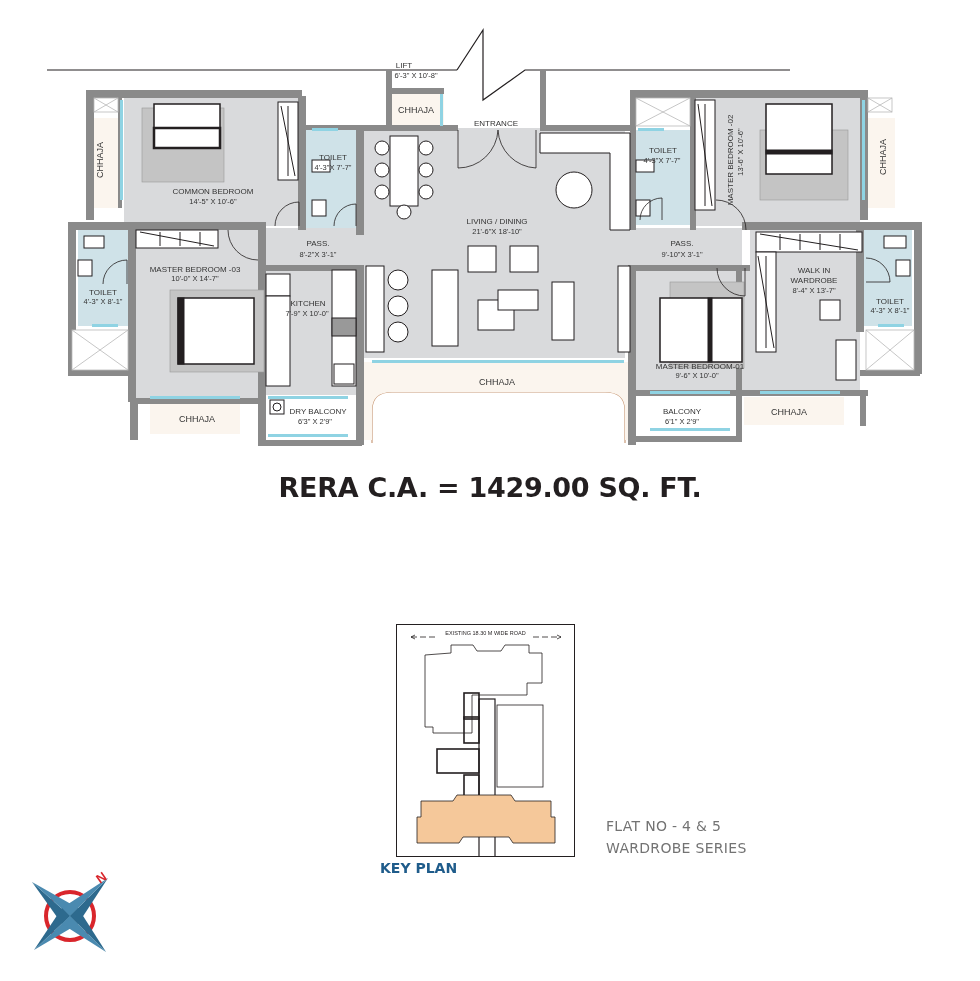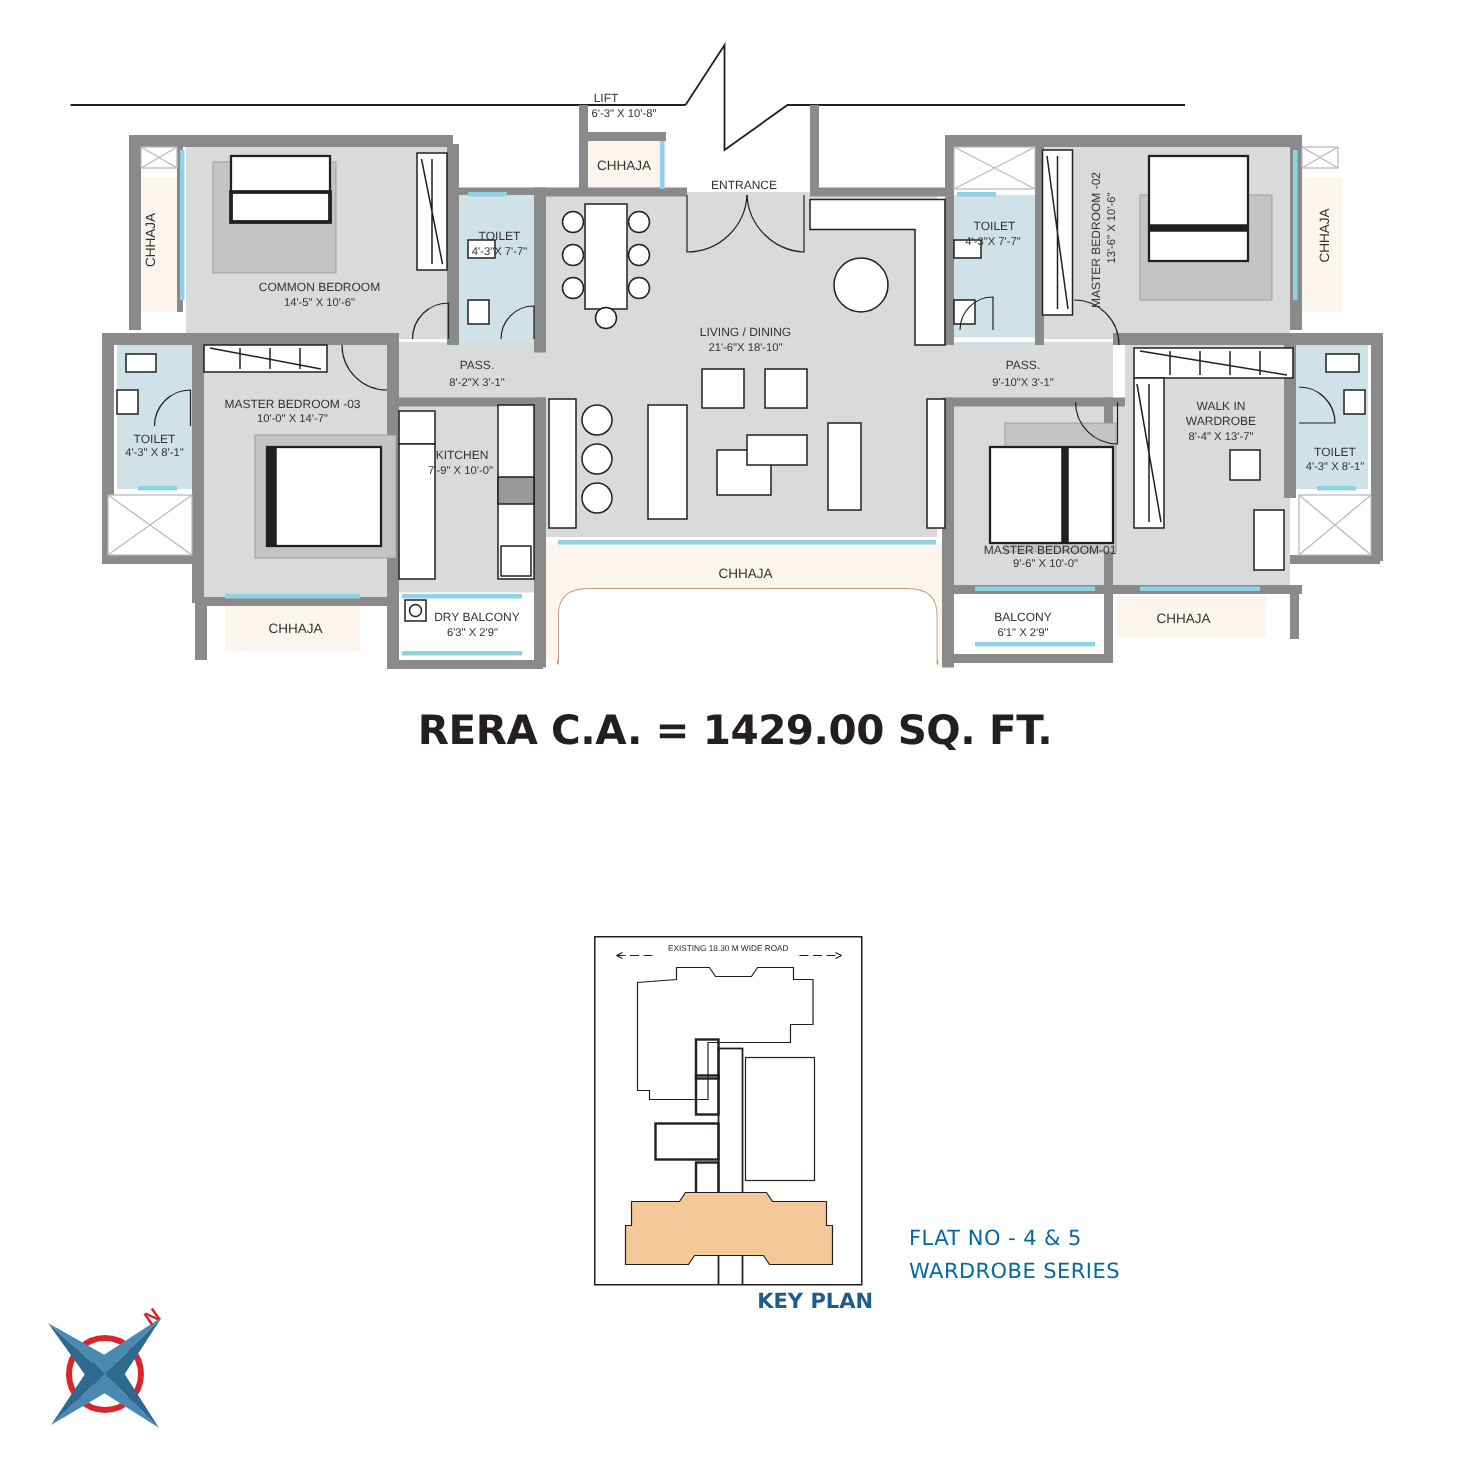--- a/index.html
+++ b/index.html
@@ -2,22 +2,22 @@
 <html><head>
 <meta charset="utf-8">
 <style>
   html, body { margin:0; padding:0; background:#ffffff; }
   body { width:980px; height:981px; position:relative; overflow:hidden; font-family:"Liberation Sans", sans-serif; }
   #plan { position:absolute; left:0; top:0; width:980px; height:460px; }
   .room-label { font-family:"Liberation Sans", sans-serif; font-size:8px; fill:#333333; text-anchor:middle; }
   .room-dim { font-family:"Liberation Sans", sans-serif; font-size:7.5px; fill:#333333; text-anchor:middle; }
   .rera { position:absolute; left:0; width:980px; top:472px; text-align:center; font-family:"DejaVu Sans", sans-serif; font-weight:bold; font-size:27px; color:#231f20; letter-spacing:-0.3px; }
   .keyplan-box { position:absolute; left:396px; top:624px; width:177px; height:231px; border:1px solid #231f20; background:#fff; }
-  .keyplan-title { position:absolute; left:404px; top:860px; width:178px; text-align:right; font-family:"DejaVu Sans", sans-serif; font-weight:bold; font-size:14px; color:#1f5c8b; }
-  .flat-info { position:absolute; left:606px; top:815px; font-family:"DejaVu Sans", sans-serif; font-size:14px; color:#0369a1; line-height:22px; letter-spacing:0.3px; }
+  .keyplan-title { position:absolute; left:380px; top:860px; width:178px; text-align:left; font-family:"DejaVu Sans", sans-serif; font-weight:bold; font-size:14px; color:#1f5c8b; }
+  .flat-info { position:absolute; left:606px; top:815px; font-family:"DejaVu Sans", sans-serif; font-size:14px; color:#737373; line-height:22px; letter-spacing:0.3px; }
   .compass { position:absolute; left:28px; top:868px; width:90px; height:90px; }
 </style>
 </head>
 <body>
 
 <svg id="plan" viewBox="0 0 980 460" xmlns="http://www.w3.org/2000/svg">
 
   <g stroke="#231f20" stroke-width="1.2" fill="none">
     <line x1="47" y1="70" x2="457" y2="70"></line>
     <polyline points="457,70 483,30 483,100 525,70 790,70"></polyline>

